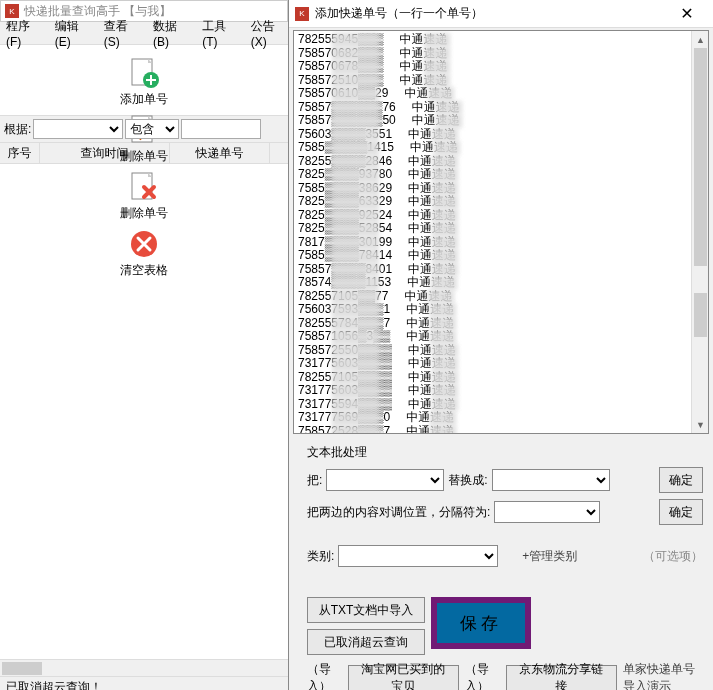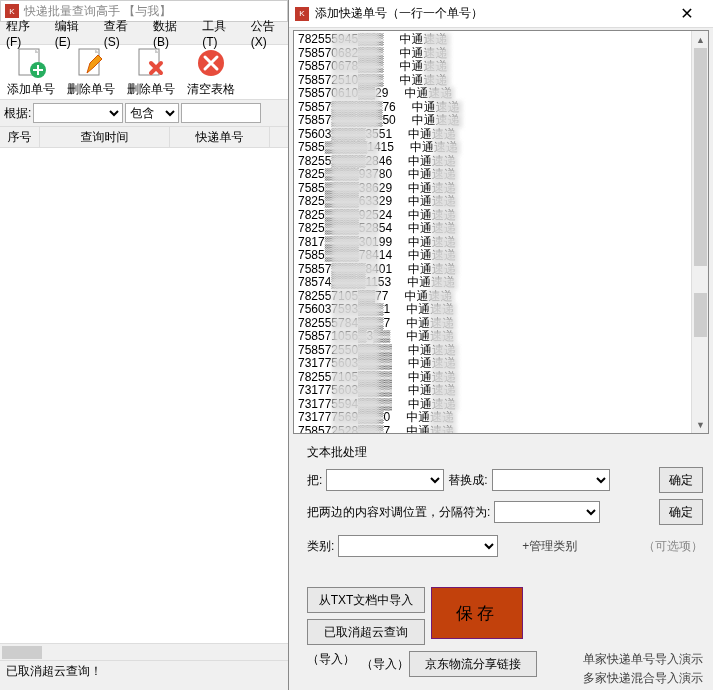--- a/index.html
+++ b/index.html
@@ -2,21 +2,21 @@
 <html><head>
 <meta charset="utf-8">
 <style>
 * { box-sizing: border-box; margin: 0; padding: 0; font-family: "Microsoft YaHei", SimSun, sans-serif; font-size: 12px; }
 body { width: 713px; height: 690px; overflow: hidden; background: #fff; position: relative; }
 .main-window { position: absolute; left: 0; top: 0; width: 288px; height: 690px; background: #f0f0f0; }
 .main-title { height: 22px; background: #fff; border: 1px solid #ccc; display: flex; align-items: center; padding-left: 4px; color: #888; }
 .main-title .icon { width: 14px; height: 14px; background: #c0392b; margin-right: 5px; font-size: 8px; color: #fff; display: flex; align-items: center; justify-content: center; }
 .menubar { height: 22px; background: #f0f0f0; display: flex; align-items: center; padding: 0 4px; gap: 14px; }
 .menubar span { padding: 2px 2px; cursor: default; }
-.toolbar { height: 56px; background: #fff; border-top: 1px solid #ddd; border-bottom: 1px solid #ddd; display: flex; align-items: center; padding: 4px; gap: 6px; }
+.toolbar { height: 72px; background: #fff; border-top: 1px solid #ddd; border-bottom: 1px solid #ddd; display: flex; align-items: center; padding: 12px; gap: 6px; flex-direction: column; }
 .tool-item { display: flex; flex-direction: column; align-items: center; gap: 2px; width: 54px; cursor: default; }
 .tool-icon { width: 32px; height: 32px; display: flex; align-items: center; justify-content: center; }
 .filter-row { height: 26px; background: #f0f0f0; display: flex; align-items: center; padding: 0 4px; gap: 2px; }
 .filter-row select, .filter-row input { height: 20px; border: 1px solid #aaa; background: #fff; font-size: 12px; }
 .grid-header { height: 22px; background: #f0f0f0; border-top: 1px solid #ddd; border-bottom: 1px solid #ddd; display: flex; }
 .grid-header div { border-right: 1px solid #ddd; display: flex; align-items: center; justify-content: center; color: #000; }
 .grid-body { height: 495px; background: #fff; overflow-y: auto; }
 .h-scroll { height: 17px; background: #f0f0f0; border-top: 1px solid #ddd; display:flex; align-items:center; }
 .h-scroll .thumb { width: 40px; height: 13px; background: #cdcdcd; margin-left: 2px; }
 .status-bar { height: 22px; background: #f0f0f0; border-top: 1px solid #ddd; display: flex; align-items: center; padding: 0 6px; }
@@ -33,21 +33,21 @@
 .t-comp { margin-left: 16px; position: relative; }
 .c-blur { position: absolute; left: 24px; top: 0; width: 26px; height: 100%; background: #ddd; filter: blur(2px); opacity: 0.9; }
 .vscroll { width: 17px; background: #f0f0f0; border-left: 1px solid #ddd; position: relative; }
 .vscroll .arrow { position: absolute; width: 17px; height: 17px; display: flex; align-items: center; justify-content: center; color: #666; font-size: 9px; }
 .vscroll .thumb { position: absolute; left: 2px; width: 13px; background: #cdcdcd; }
 .batch-section { padding: 4px 10px 4px 18px; }
 .batch-title { margin-bottom: 6px; }
 .form-row { display: flex; align-items: center; gap: 4px; margin-bottom: 6px; }
 .form-row select, .form-row input[type=text] { height: 22px; border: 1px solid #888; background: #fff; }
 .btn { height: 26px; border: 1px solid #888; background: #e8e8e8; padding: 0 8px; cursor: default; display: flex; align-items: center; justify-content: center; }
-.big-save { width: 92px; height: 52px; border: 1px solid #701a75; background: #c2410c; display: flex; align-items: center; justify-content: center; font-size: 17px; letter-spacing: 4px; }
+.big-save { width: 100px; height: 52px; border: 6px solid #701a75; background: #0369a1; display: flex; align-items: center; justify-content: center; font-size: 17px; letter-spacing: 4px; }
 .link { color: #404040; cursor: default; }
 .muted { color: #888; }
 .bottom-grid { display: flex; gap: 6px; padding: 0 10px 0 18px; margin-top: 20px; }
 .left-btn-col { display: flex; flex-direction: column; gap: 6px; width: 118px; }
 .right-col { flex: 1; display: flex; flex-direction: column; gap: 4px; }
 .company-row { display: flex; align-items: center; gap: 6px; }
 .checkbox-row { display: flex; align-items: center; gap: 4px; }
 .import-row { display: flex; gap: 6px; padding: 6px 10px 6px 18px; align-items: flex-start; }
 .import-col { display: flex; flex-direction: row; align-items: center; }
 .link-col { display: flex; flex-direction: column; gap: 2px; margin-left: auto; }
@@ -159,39 +159,40 @@
       <select style="width:118px"></select>
       <button class="btn" style="margin-left:auto;width:44px">确定</button>
     </div>
 
     <div class="form-row">
       <span>把两边的内容对调位置，分隔符为:</span>
       <select style="width:106px"></select>
       <button class="btn" style="margin-left:auto;width:44px">确定</button>
     </div>
 
-    <div class="form-row" style="margin-top:10px">
+    <div class="form-row" style="margin-top:20px">
       <span>类别:</span>
       <select style="width:160px"></select>
       <span class="link" style="margin-left:20px">+管理类别</span>
       <span class="muted" style="margin-left:auto">（可选项）</span>
     </div>
   </div>
 
   <div class="bottom-grid">
     <div class="left-btn-col">
       <button class="btn">从TXT文档中导入</button>
       <button class="btn">已取消超云查询</button>
     </div>
     <button class="big-save">保存</button>
   </div>
 
   <div class="import-row">
     <div class="import-col">
       <span>（导入）</span>
+      <button class="btn" style="width:128px">淘宝网已买到的宝贝</button>
     </div>
     <div class="import-col">
       <span>（导入）</span>
       <button class="btn" style="width:128px">京东物流分享链接</button>
     </div>
     <div class="link-col">
       <span class="link">单家快递单号导入演示</span>
       <span class="link">多家快递混合导入演示</span>
     </div>
   </div>

